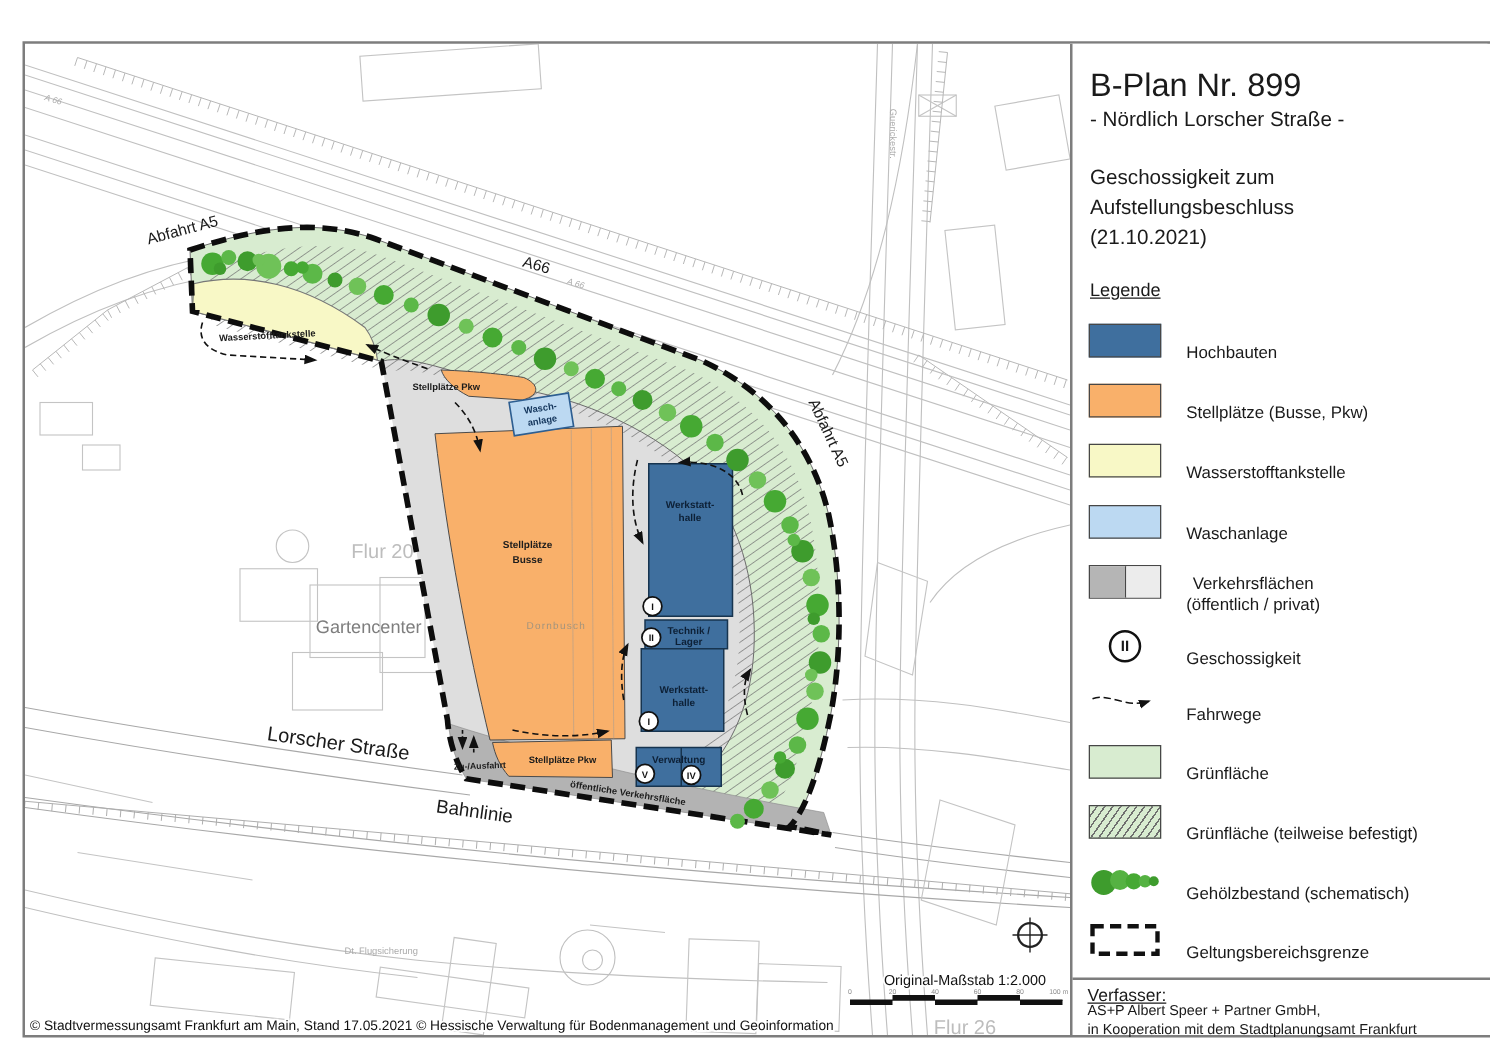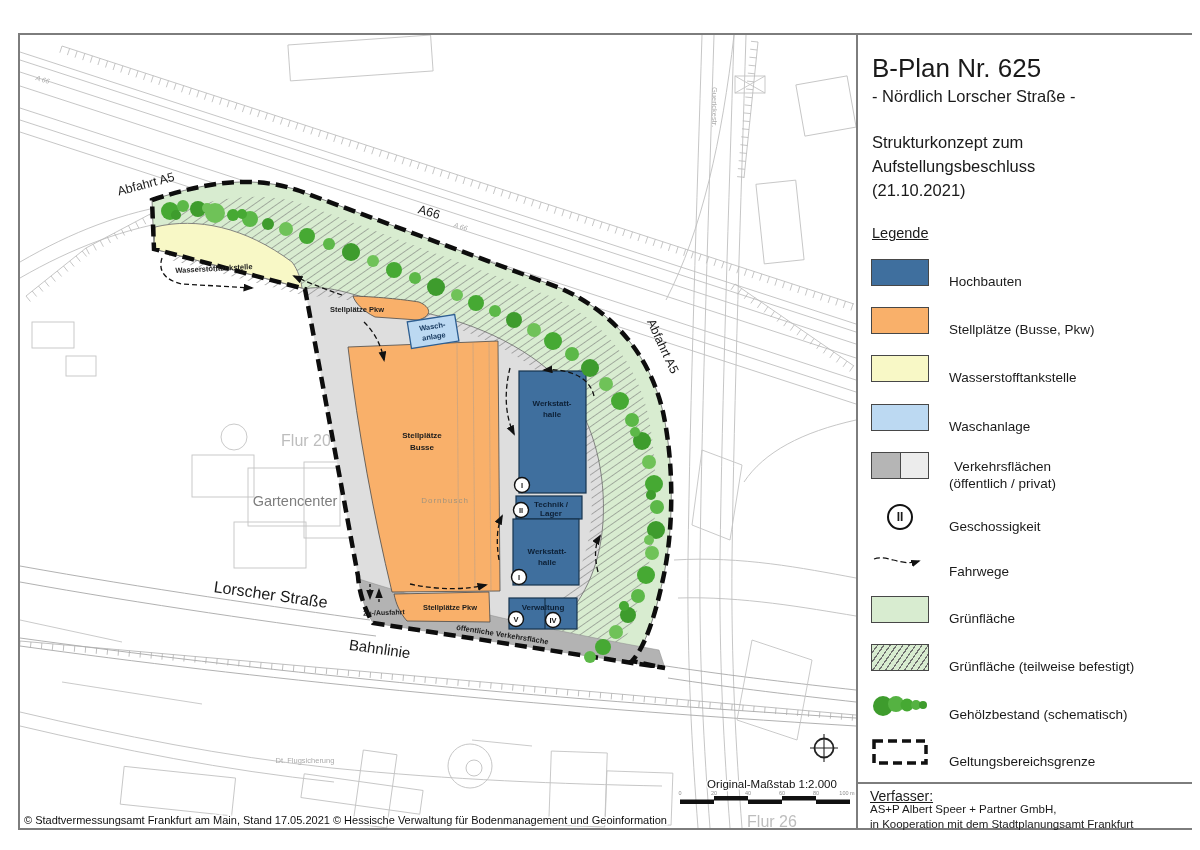--- a/index.html
+++ b/index.html
@@ -282,24 +282,24 @@
       <rect x="746" y="800" width="34" height="4" fill="#111"></rect>
       <rect x="780" y="796" width="34" height="4" fill="#111"></rect>
       <rect x="814" y="800" width="34" height="4" fill="#111"></rect>
     </g>
 
     <text class="t-copy" x="22" y="824">© Stadtvermessungsamt Frankfurt am Main, Stand 17.05.2021 © Hessische Verwaltung für Bodenmanagement und Geoinformation</text>
   </svg>
   </div>
 
   <div class="panel">
-    <div class="pt">B-Plan Nr. 625</div>
+    <div class="pt">B-Plan Nr. 899</div>
     <div class="ps">- Nördlich Lorscher Straße -</div>
     <div class="pc">
-      <div>Strukturkonzept zum</div>
+      <div>Geschossigkeit zum</div>
       <div>Aufstellungsbeschluss</div>
       <div>(21.10.2021)</div>
     </div>
     <div class="plg">Legende</div>
 
     <div class="lg-row" style="top:223px">
       <span class="sw" style="background: rgb(63, 111, 158);"></span>
       <span class="lbl">Hochbauten</span>
     </div>
     <div class="lg-row" style="top:271px">

